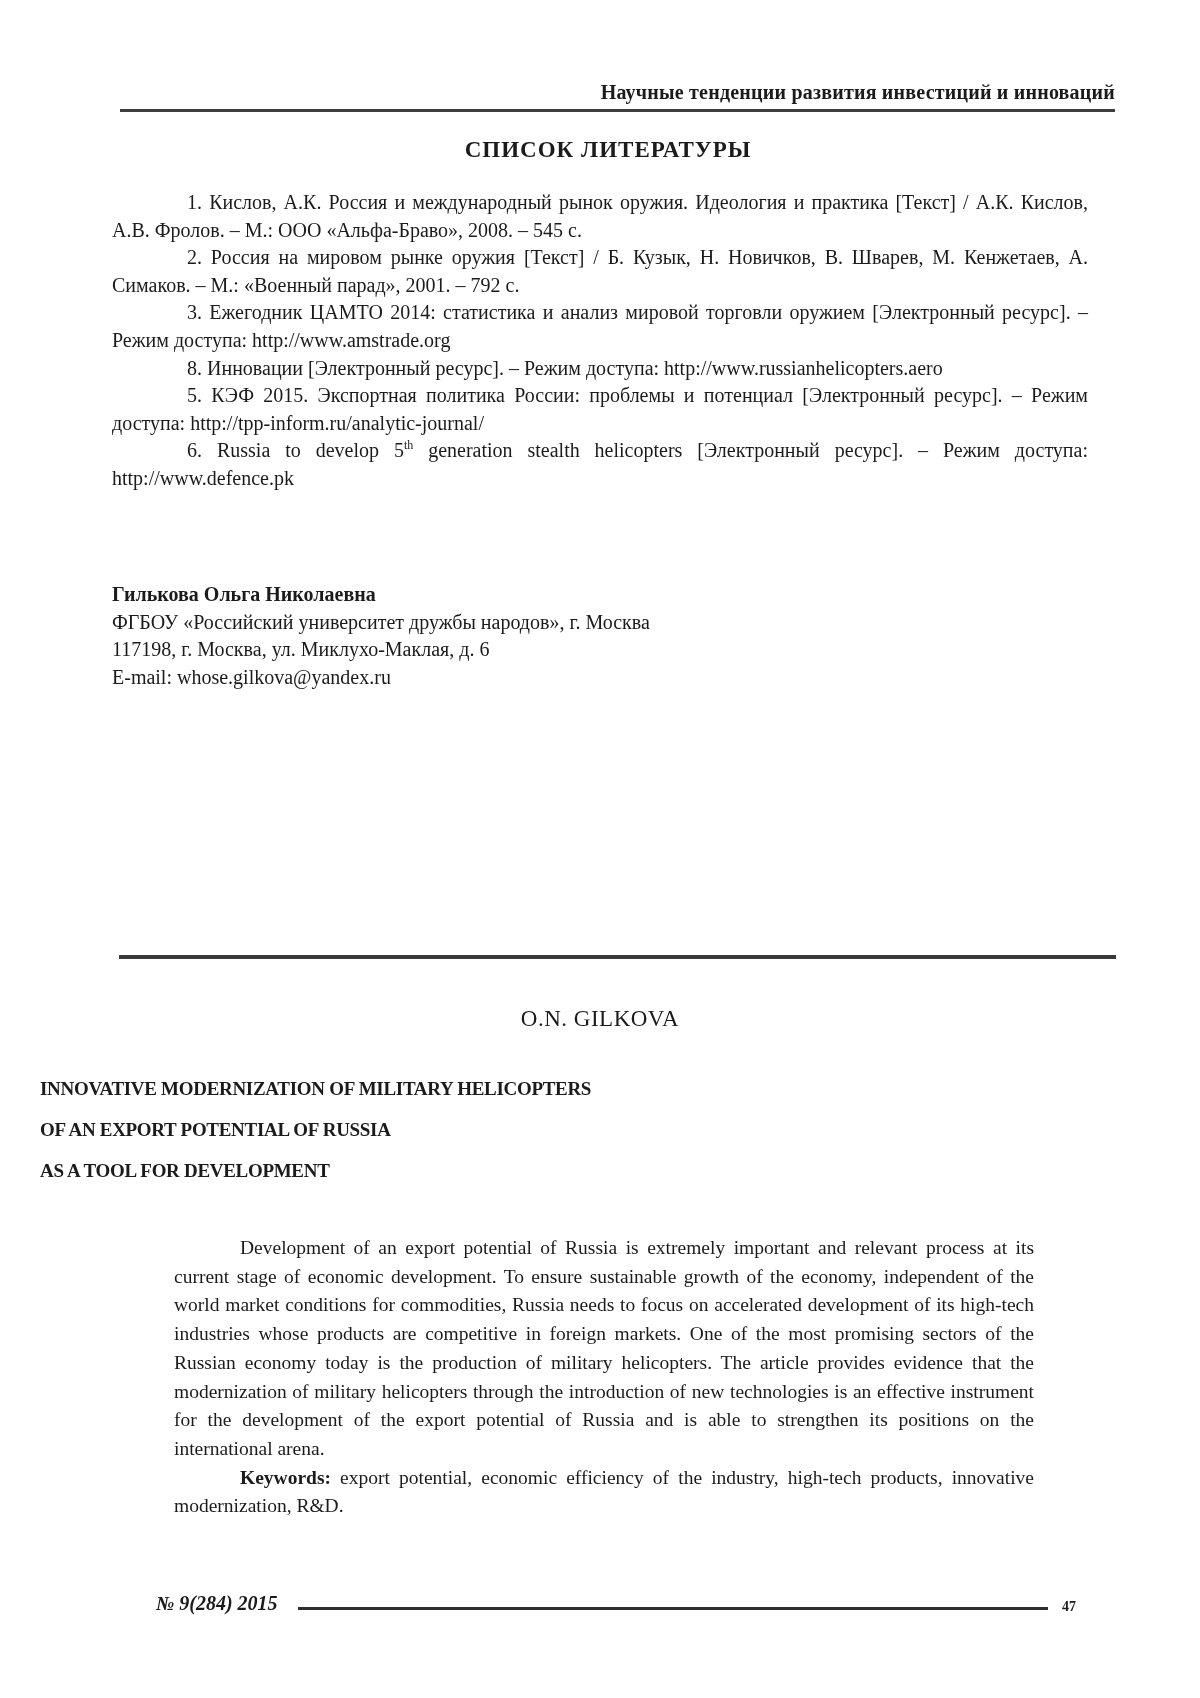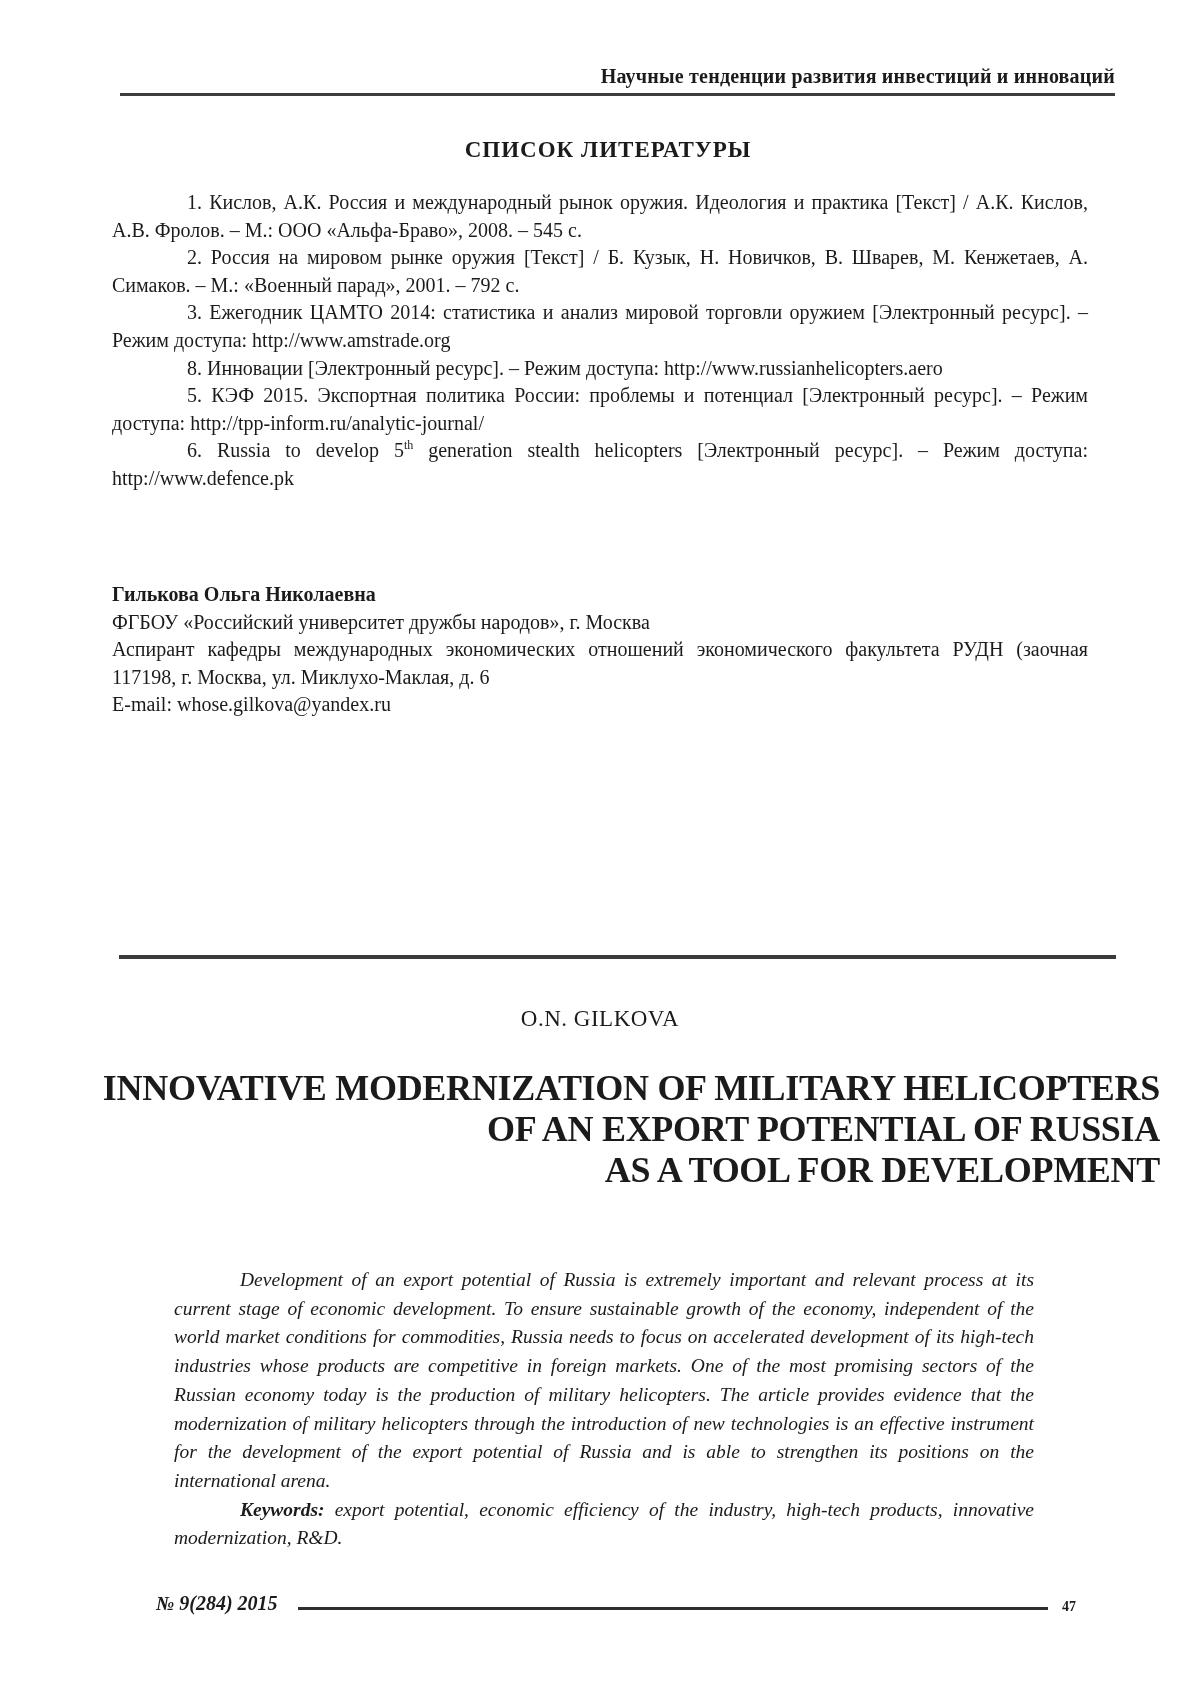--- a/index.html
+++ b/index.html
@@ -3,21 +3,21 @@
 <meta charset="utf-8">
 <style>
   html,body { margin:0; padding:0; background:#ffffff; }
   .page {
     position:relative; width:1200px; height:1698px; background:#ffffff;
     color:#1b1b1b; font-family:"Liberation Serif","DejaVu Serif",serif;
     overflow:hidden;
   }
   
   .running-head {
-    position:absolute; top:62px; left:120px; right:85px;
+    position:absolute; top:78px; left:120px; right:85px;
     border-bottom:3px solid #3d3d3d; padding-bottom:3px;
     text-align:right; font-weight:bold; font-size:20px; line-height:28px;
     letter-spacing:0.2px;
   }
   
   .section-heading {
     position:absolute; top:137px; left:112px; right:96px;
     text-align:center; font-weight:bold; font-size:23px; letter-spacing:1px;
   }
   
@@ -40,27 +40,27 @@
     position:absolute; top:955px; left:119px; right:84px;
     border-top:4px solid #3a3a3a; height:0;
   }
   
   .en-author {
     position:absolute; top:1006px; left:0; right:0;
     text-align:center; font-size:23px; letter-spacing:0.5px;
   }
   .en-title {
     position:absolute; top:1068px; left:40px; right:40px;
-    text-align:right; font-weight:bold; font-size:36px; line-height:41px;
+    text-align:left; font-weight:bold; font-size:19px; line-height:41px;
     letter-spacing:-0.3px;
   }
   .en-title div { white-space:nowrap; }
   .abstract-block {
     position:absolute; top:1234px; left:174px; width:860px;
-    font-style:italic; font-size:19.5px; line-height:28.7px; text-align:justify;margin-top:32px;
+    font-size:19.5px; line-height:28.7px; text-align:justify;
   }
   .abstract-block p { margin:0; text-indent:66px; }
   .kw-label { font-weight:bold; }
   
   .footer {
     position:absolute; top:1592px; left:112px; right:124px;
     display:flex; align-items:flex-end; font-size:20px; font-weight:bold;margin-left:44px;
   }
   .footer-issue { font-style:italic; white-space:nowrap; }
   .footer-rule { flex:1; border-bottom:3px solid #2e2e2e; margin:0 14px 5px 20px; }
@@ -82,21 +82,20 @@
     <p><span>2. Россия на мировом рынке оружия [Текст] / Б. Кузык, Н. Новичков, В. Шварев, М. Кенжетаев, А. Симаков. – М.: «Военный парад», 2001. – 792 с.</span></p>
     <p><span>3. Ежегодник ЦАМТО 2014: статистика и анализ мировой торговли оружием [Электронный ресурс]. – Режим доступа: http://www.amstrade.org</span></p>
     <p><span>8. Инновации [Электронный ресурс]. – Режим доступа: http://www.russianhelicopters.aero</span></p>
     <p><span>5. КЭФ 2015. Экспортная политика России: проблемы и потенциал [Электронный ресурс]. – Режим доступа: http://tpp-inform.ru/analytic-journal/</span></p>
     <p><span>6. Russia to develop 5</span><sup>th</sup><span> generation stealth helicopters [Электронный ресурс]. – Режим доступа: http://www.defence.pk</span></p>
   </div>
 
   <div class="author-block">
     <div class="author-name">Гилькова Ольга Николаевна</div>
     <div>ФГБОУ «Российский университет дружбы народов», г. Москва</div>
-    <div class="author-pos-line1">Аспирант кафедры международных экономических отношений экономического факультета РУДН (заочная</div>
     <div>117198, г. Москва, ул. Миклухо-Маклая, д. 6</div>
     <div>E-mail: whose.gilkova@yandex.ru</div>
   </div>
 
   <div class="divider"></div>
 
   <div class="en-author">O.N. GILKOVA</div>
 
   <div class="en-title">
     <div>INNOVATIVE MODERNIZATION OF MILITARY HELICOPTERS</div>

